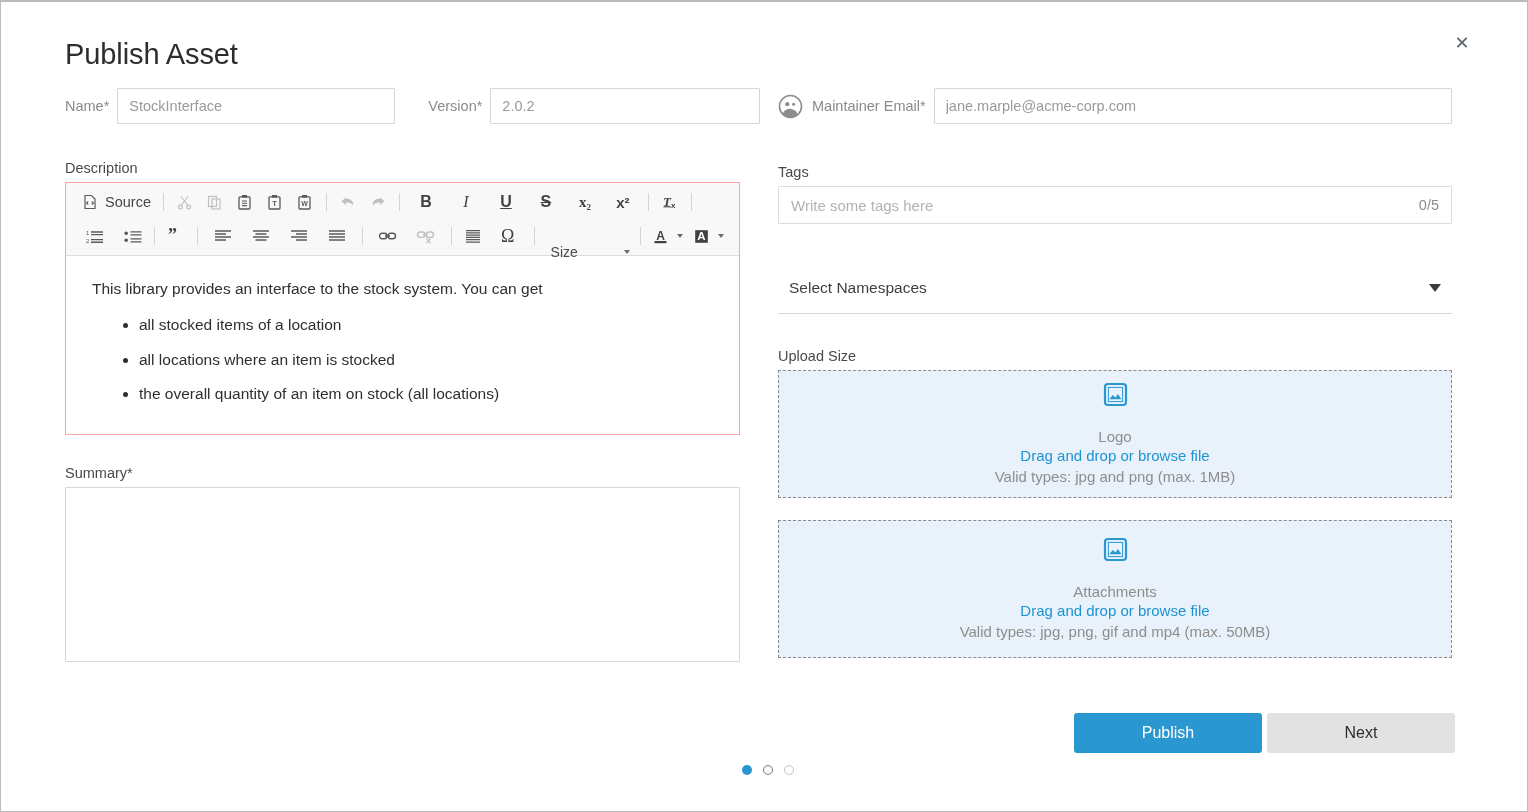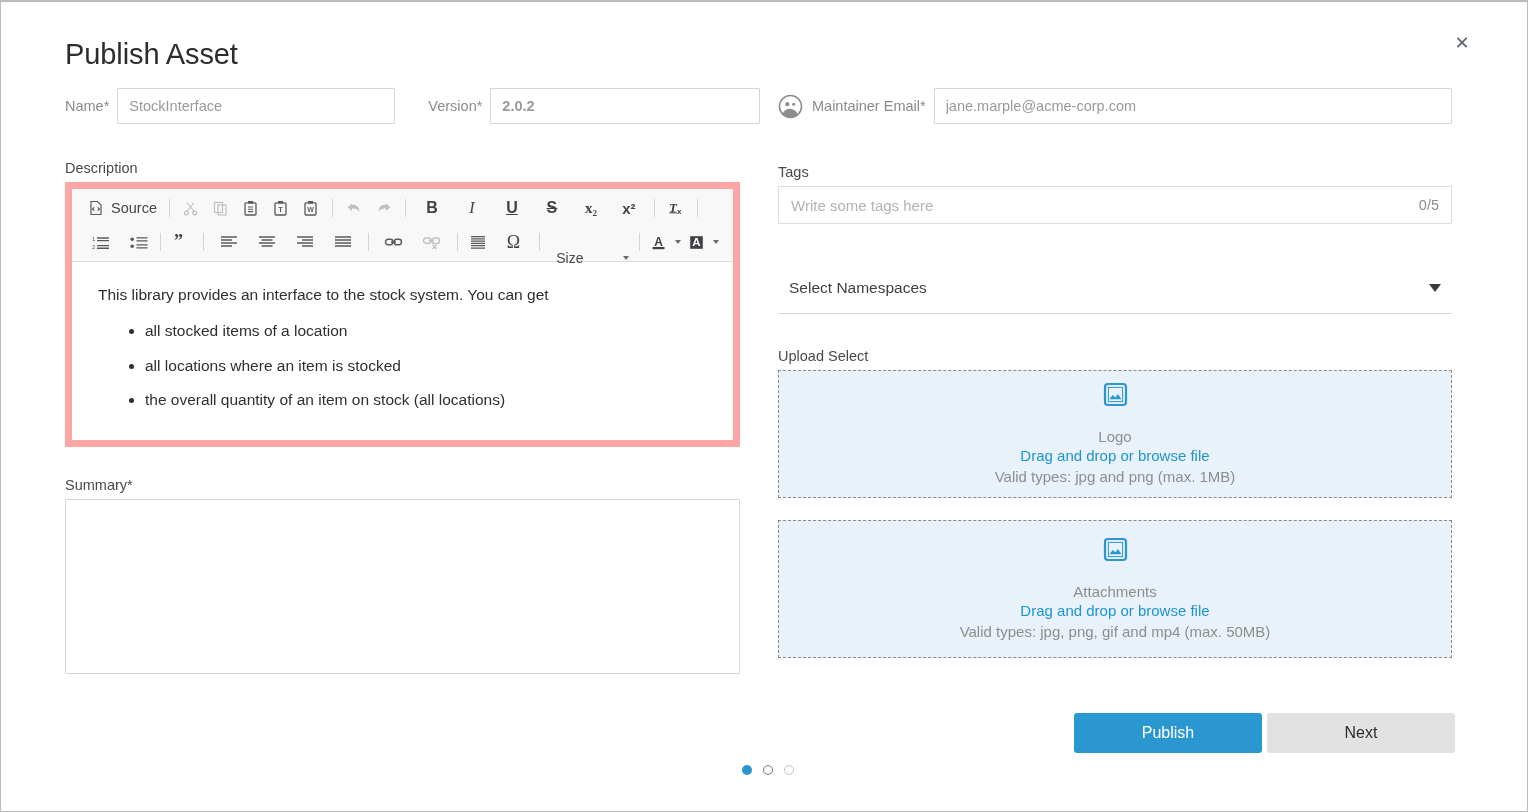--- a/index.html
+++ b/index.html
@@ -62,32 +62,32 @@
     height: 36px;
     font-size: 14.5px;
     color: #9a9a9a;
     padding: 8px 11px;
     font-family: "Liberation Sans", sans-serif;
     outline: none;
     border-radius: 1px;
   }
   .input-box::placeholder { color: #9a9a9a; opacity: 1; }
   #name-input { width: 278px; margin-left: 8px; }
-  #version-input { width: 270px; margin-left: 8px; font-weight: bold; }
+  #version-input { width: 270px; margin-left: 8px; }
   .spacer-v { margin-left: 33px; }
 
   .block-label {
     font-size: 14.5px;
     color: #4a4a4a;
     margin-bottom: 6px;
     display: block;
   }
 
   .editor {
-    border: 7px solid #fca5a5;
+    border: 1px solid #fca5a5;
     width: 675px;
     background: #fff;
   }
   .editor-toolbar {
     background: #f8f8f8;
     border-bottom: 1px solid #dedede;
     padding: 2px 0 2px 0;
   }
   .tb-row {
     display: flex;
@@ -587,21 +587,21 @@
         <span class="tags-count">0/5</span>
       </div>
     </div>
 
     <div class="ns-select" style="margin-top:50px;">
       <span class="ns-label">Select Namespaces</span>
       <span class="ns-caret"></span>
     </div>
 
     <div style="margin-top:34px;">
-      <span class="block-label">Upload Select</span>
+      <span class="block-label">Upload Size</span>
 
       <div id="logo-upload" class="upload-box">
         <span class="upload-icon">
           <svg width="25" height="25" viewBox="0 0 25 25">
             <rect x="2" y="2" width="21" height="21" rx="3" fill="none" stroke="#2b97d0" stroke-width="2.2"></rect>
             <rect x="5.4" y="5.4" width="14.2" height="14.2" fill="none" stroke="#2b97d0" stroke-width="1"></rect>
             <path d="M6.3 17.2l3.5-4.3 2.6 2.6 2.5-3.4 3.6 5.1z" fill="#2b97d0"></path>
           </svg>
         </span>
         <div class="upload-name">Logo</div>

